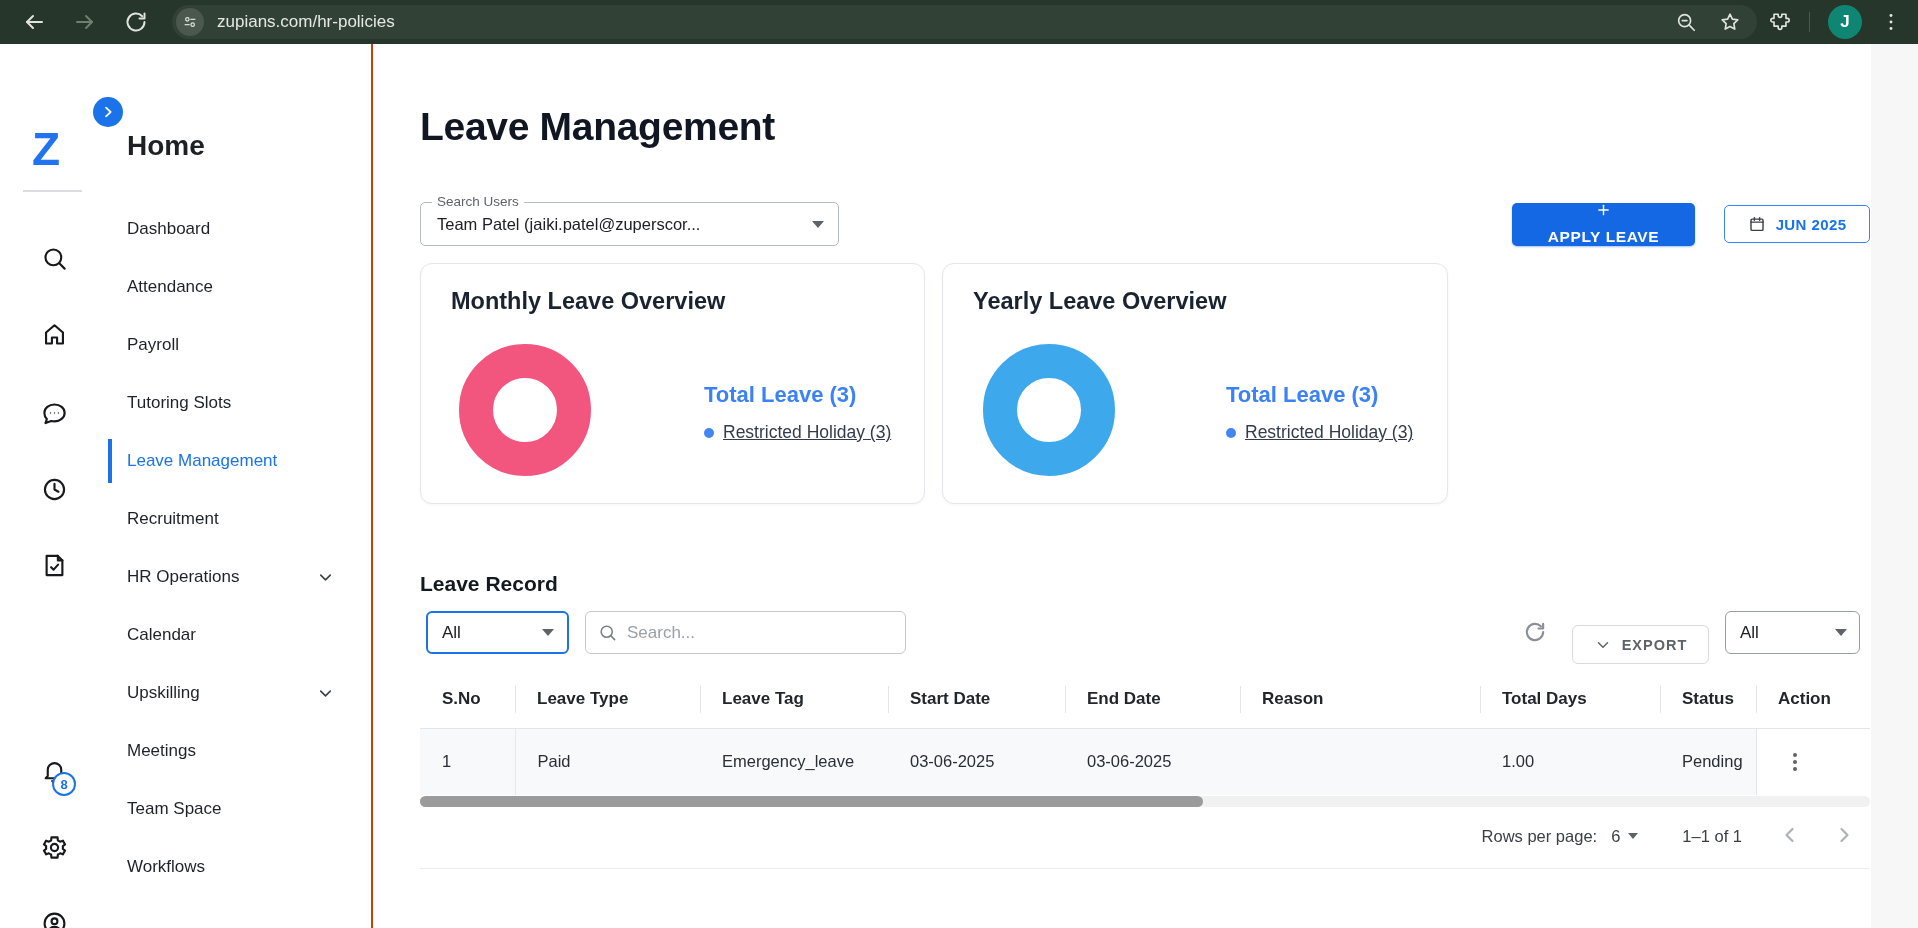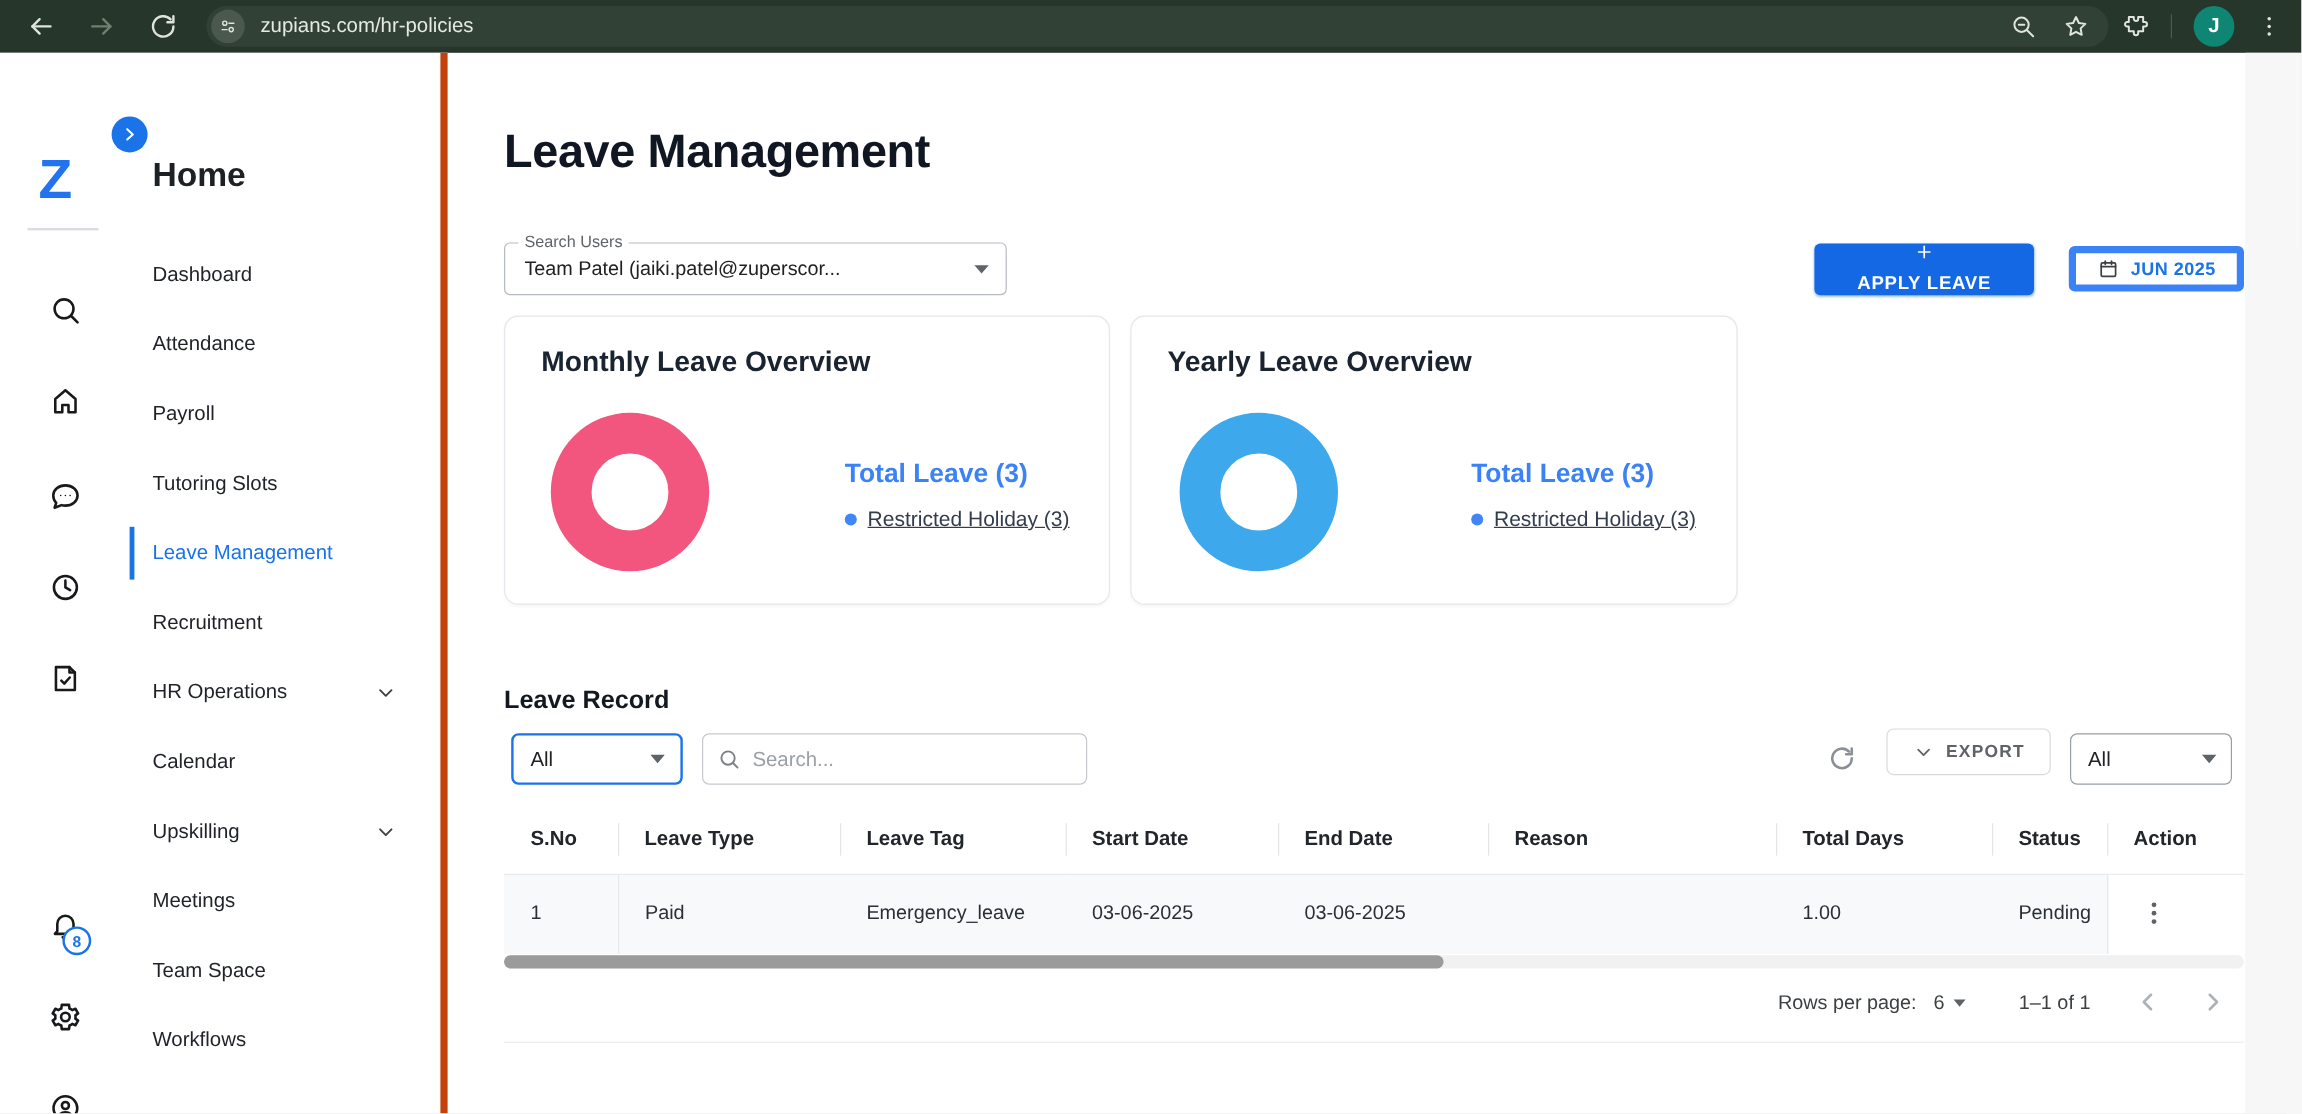--- a/index.html
+++ b/index.html
@@ -31,21 +31,21 @@
   .rail { position:absolute; left:0; top:44px; width:108px; bottom:0; background:#fff; }
   .logo-z { position:absolute; left:32px; top:82px; font-size:46px; font-weight:700; color:#2273f0; line-height:1; cursor:pointer; }
   .logo-divider { position:absolute; left:23px; top:146px; width:59px; height:2px; background:#dadce0; }
   .rail-ic { position:absolute; left:41px; width:27px; height:27px; stroke:#18191b; stroke-width:1.9; fill:none;
              stroke-linecap:round; stroke-linejoin:round; cursor:pointer; }
   .badge { position:absolute; left:52px; width:24px; height:24px; border-radius:50%; background:#fff;
            border:2px solid #1a73e8; color:#1a73e8; font-size:13px; font-weight:700;
            display:flex; align-items:center; justify-content:center; }
 
   
-  .sidebar { position:absolute; left:108px; top:44px; width:265px; bottom:0; background:#fff; border-right:6px solid #c2410c; }
+  .sidebar { position:absolute; left:108px; top:44px; width:265px; bottom:0; background:#fff; border-right:2px solid #c2410c; }
   .sidebar h2 { position:absolute; left:19px; top:86px; font-size:28px; font-weight:600; color:#1d2126; }
   .side-list { position:absolute; left:0; top:156px; width:100%; list-style:none; }
   .side-item { position:relative; height:58px; display:flex; align-items:center; padding-left:19px;
                font-size:17px; color:#1f2227; cursor:pointer; }
   .side-item.active { color:#1a73e8; }
   .side-item.active::before { content:""; position:absolute; left:0; top:7px; bottom:7px; width:4px; background:#1a73e8; }
   .side-item .chev { position:absolute; right:36px; width:19px; height:19px; stroke:#3c4043; stroke-width:2;
                      fill:none; stroke-linecap:round; stroke-linejoin:round; }
   .collapse-toggle { position:absolute; left:93px; top:97px; width:30px; height:30px; border-radius:50%;
                      background:#1a73e8; border:none; display:flex; align-items:center; justify-content:center; cursor:pointer; z-index:3; }
@@ -61,21 +61,21 @@
   .user-select .value { font-size:16.5px; color:#202124; flex:1; white-space:nowrap; overflow:hidden; }
   .sel-arrow { width:0; height:0; border-left:6px solid transparent; border-right:6px solid transparent;
                border-top:7px solid #5f6368; flex:none; }
 
   .apply-btn { position:absolute; left:1512px; top:203px; width:183px; height:43px; background:#1568e3; border:none;
                border-radius:5px; color:#fff; font-size:15.5px; font-weight:700; letter-spacing:0.6px;
                display:flex; align-items:center; justify-content:center; gap:11px; cursor:pointer;
                font-family:"Liberation Sans",sans-serif; box-shadow:0 1px 2px rgba(21,104,227,.4);flex-direction:column; }
   .apply-btn svg { width:19px; height:19px; stroke:#fff; stroke-width:2.4; stroke-linecap:round; }
   .month-btn { position:absolute; left:1724px; top:205px; width:146px; height:38px; background:#fff;
-               border:6px solid #3b82f6; border-radius:5px; color:#1a73e8; font-size:15px; font-weight:700;
+               border:1px solid #3b82f6; border-radius:5px; color:#1a73e8; font-size:15px; font-weight:700;
                letter-spacing:0.4px; display:flex; align-items:center; justify-content:center; gap:10px; cursor:pointer;
                font-family:"Liberation Sans",sans-serif; }
   .month-btn svg { width:18px; height:18px; stroke:#3c4043; stroke-width:1.9; fill:none; stroke-linecap:round; }
 
   
   .card { position:absolute; top:263px; height:241px; background:#fff; border:1px solid #e4e7eb;
           border-radius:12px; box-shadow:0 1px 3px rgba(0,0,0,0.04); }
   .card.monthly { left:420px; width:505px; }
   .card.yearly  { left:942px; width:506px; }
   .card h3 { position:absolute; left:30px; top:24px; font-size:23.5px; font-weight:650; color:#1a2330; }
@@ -93,21 +93,21 @@
                  border-radius:6px; background:#fff; display:flex; align-items:center; padding:0 13px 0 14px; cursor:pointer; }
   .type-select .value { font-size:17px; color:#202124; flex:1; }
   .search-box { position:absolute; left:585px; top:611px; width:321px; height:43px; border:1px solid #c5c9ce;
                 border-radius:6px; background:#fff; display:flex; align-items:center; padding:0 12px; }
   .search-box svg { width:19px; height:19px; stroke:#7b8086; stroke-width:2; fill:none; stroke-linecap:round; flex:none; }
   .search-box input { border:none; outline:none; flex:1; margin-left:10px; font-size:17px; color:#202124;
                       font-family:"Liberation Sans",sans-serif; background:transparent; }
   .search-box input::placeholder { color:#9aa0a6; }
   .refresh-btn { position:absolute; left:1521px; top:619px; width:28px; height:28px; background:none; border:none; cursor:pointer; }
   .refresh-btn svg { width:26px; height:26px; stroke:#8b9096; stroke-width:2; fill:none; stroke-linecap:round; stroke-linejoin:round; }
-  .export-btn { position:absolute; left:1572px; top:607px; width:137px; height:39px; background:#fff;
+  .export-btn { position:absolute; left:1572px; top:625px; width:137px; height:39px; background:#fff;
                 border:1px solid #d8dadd; border-radius:6px; color:#5f6368; font-size:14.5px; font-weight:700;
                 letter-spacing:1px; display:flex; align-items:center; justify-content:center; gap:10px; cursor:pointer;
                 font-family:"Liberation Sans",sans-serif; }
   .export-btn svg { width:18px; height:18px; stroke:#5f6368; stroke-width:2; fill:none; stroke-linecap:round; stroke-linejoin:round; }
   .status-select { position:absolute; left:1725px; top:611px; width:135px; height:43px; border:1px solid #989ea5;
                    border-radius:6px; background:#fff; display:flex; align-items:center; padding:0 12px 0 14px; cursor:pointer; }
   .status-select .value { font-size:17px; color:#202124; flex:1; }
 
   .leave-table { position:absolute; left:420px; top:671px; width:1450px; border-collapse:collapse; table-layout:fixed; }
   .leave-table th { height:57px; text-align:left; font-size:17px; font-weight:650; color:#22262b;

